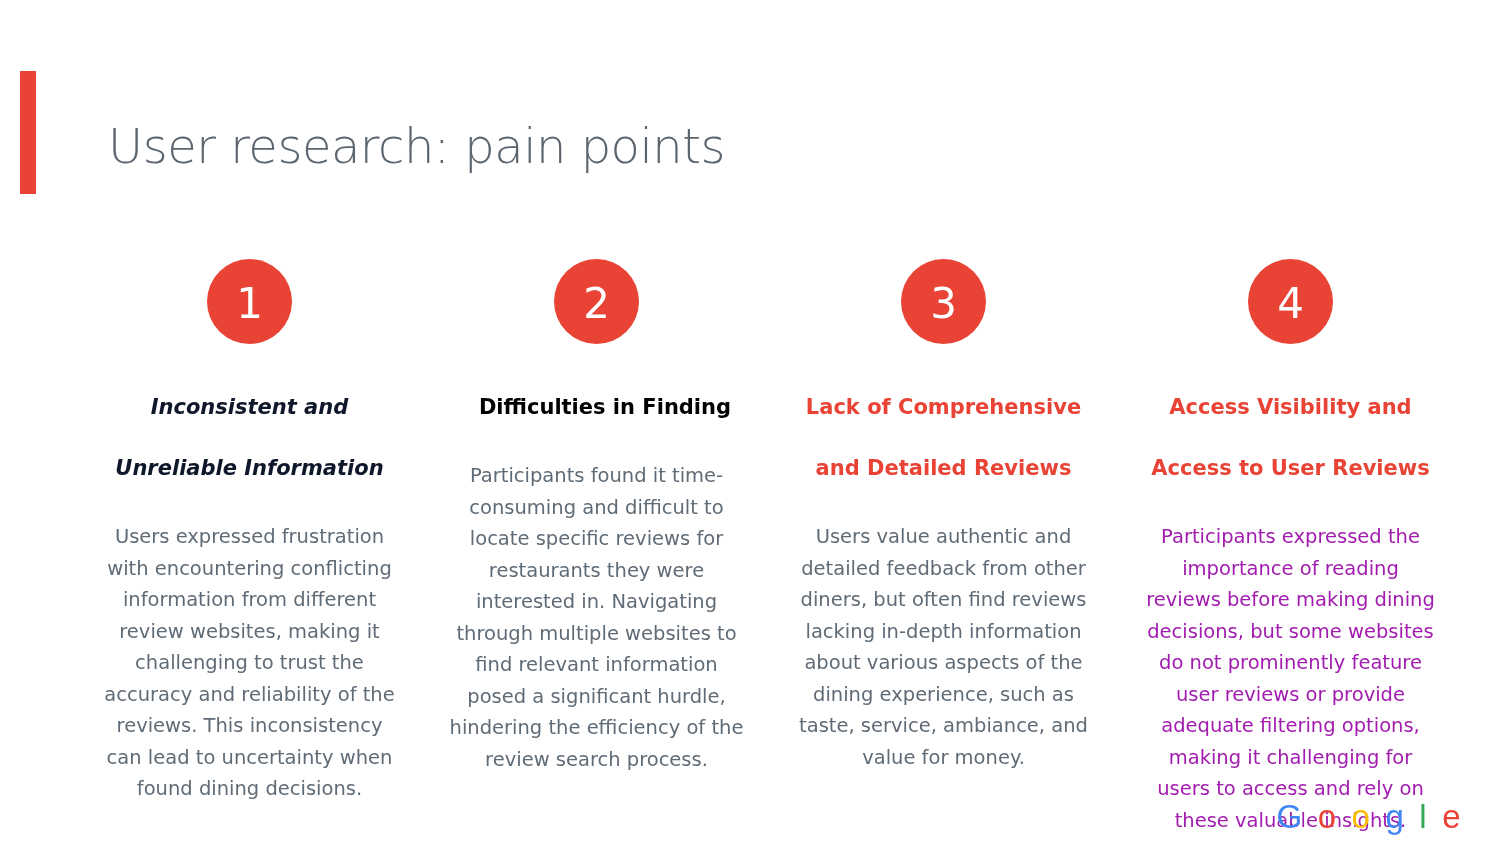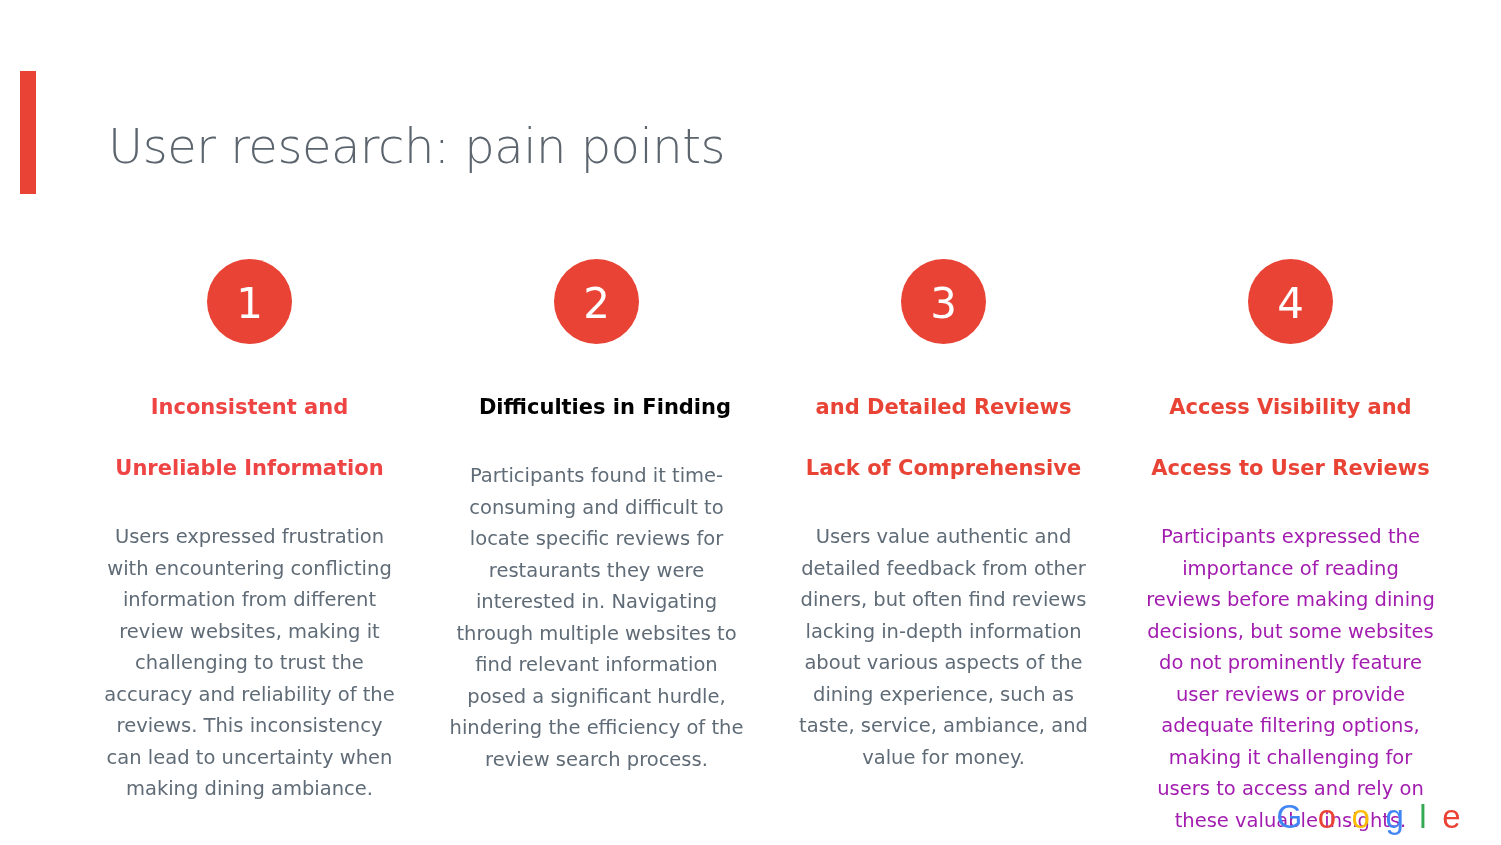--- a/index.html
+++ b/index.html
@@ -101,44 +101,44 @@
   <div class="accent-bar" style="background-color: rgb(232, 67, 53);"></div>
 
   <h1 class="page-title" style="color: rgb(92, 101, 110);">User research: pain points</h1>
 
   <div class="columns">
 
     <div class="column">
       <div class="step-circle" style="background-color: rgb(232, 67, 53);">
         <span class="step-number">1</span>
       </div>
-      <div class="column-title" style="color: #ef4444;">
+      <div class="column-title" style="color: #0f172a; font-style: italic;">
         <div>Inconsistent and</div>
         <div>Unreliable Information</div>
       </div>
-      <p class="column-description" style="color: rgb(95, 107, 118);">Users expressed frustration with encountering conflicting information from different review websites, making it challenging to trust the accuracy and reliability of the reviews. This inconsistency can lead to uncertainty when making dining ambiance.</p>
+      <p class="column-description" style="color: rgb(95, 107, 118);">Users expressed frustration with encountering conflicting information from different review websites, making it challenging to trust the accuracy and reliability of the reviews. This inconsistency can lead to uncertainty when found dining decisions.</p>
     </div>
 
     <div class="column">
       <div class="step-circle" style="background-color: rgb(232, 67, 53);">
         <span class="step-number">2</span>
       </div>
       <div class="column-title" style="color: #000000; margin-left: 17px;">
         <div>Difficulties in Finding</div>
       </div>
       <p class="column-description" style="color: rgb(95, 107, 118);">Participants found it time-consuming and difficult to locate specific reviews for restaurants they were interested in. Navigating through multiple websites to find relevant information posed a significant hurdle, hindering the efficiency of the review search process.</p>
     </div>
 
     <div class="column">
       <div class="step-circle" style="background-color: rgb(232, 67, 53);">
         <span class="step-number">3</span>
       </div>
       <div class="column-title" style="color: rgb(232, 67, 53);">
+        <div>Lack of Comprehensive</div>
         <div>and Detailed Reviews</div>
-        <div>Lack of Comprehensive</div>
       </div>
       <p class="column-description" style="color: rgb(95, 107, 118);">Users value authentic and detailed feedback from other diners, but often find reviews lacking in-depth information about various aspects of the dining experience, such as taste, service, ambiance, and value for money.</p>
     </div>
 
     <div class="column">
       <div class="step-circle" style="background-color: rgb(232, 67, 53);">
         <span class="step-number">4</span>
       </div>
       <div class="column-title" style="color: rgb(232, 67, 53);">
         <div>Access Visibility and</div>

